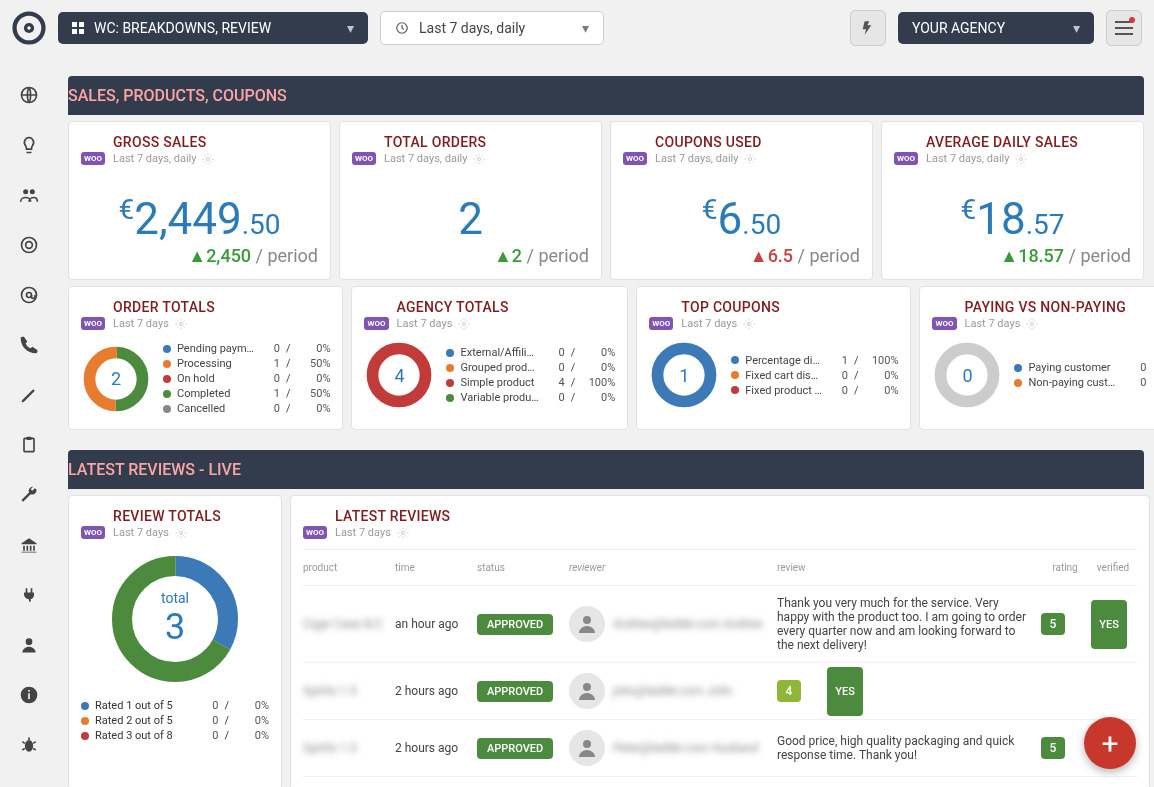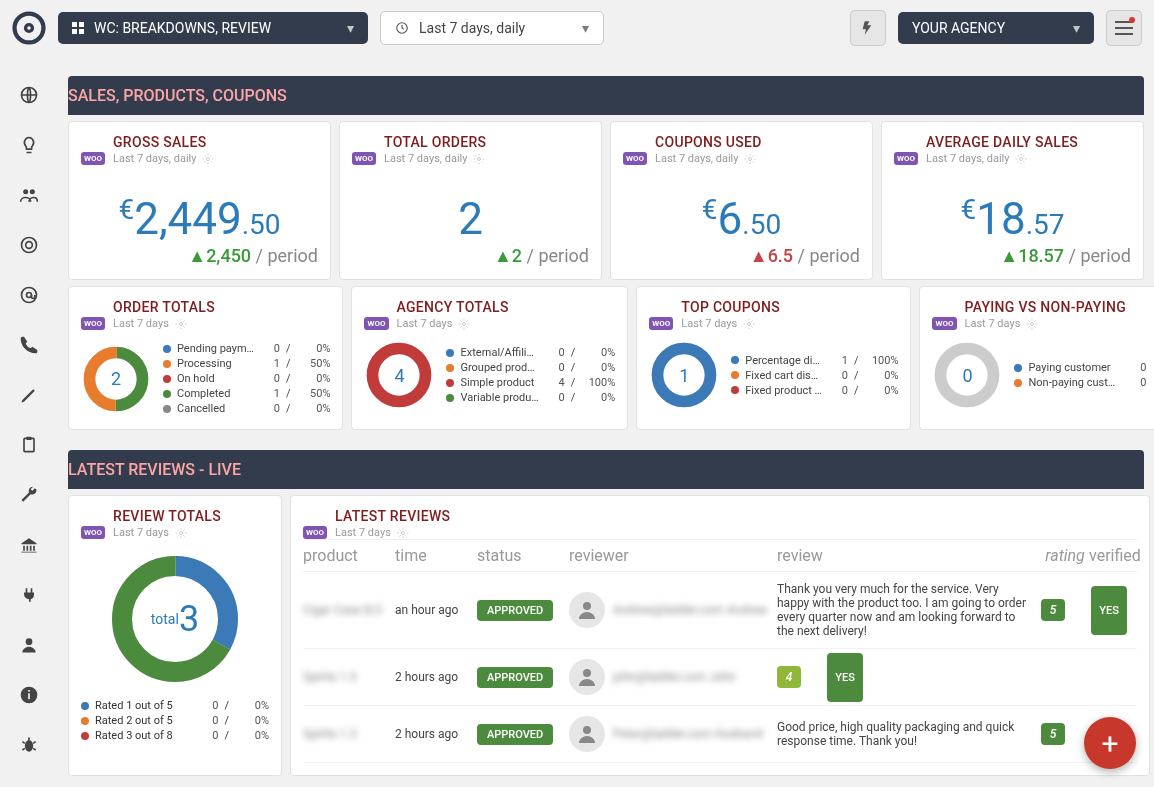--- a/index.html
+++ b/index.html
@@ -94,47 +94,47 @@
 .trend { text-align:right; margin-top: 0; font-size: 18px; color: #888; }
 .trend .arrow-up { color: #3a9a3a; }
 .trend .arrow-down { color: #c74343; }
 .trend .trend-val.up { color: #3a9a3a; font-weight:500; }
 .trend .trend-val.down { color: #c74343; font-weight:500; }
 
 .donut-row { display:flex; align-items:center; gap: 12px; margin-top: 10px; }
 .donut { position: relative; width: 70px; height: 70px; }
 .donut .center { position:absolute; inset:0; display:flex;align-items:center;justify-content:center; font-size:18px; color:#2b7bb9; font-weight:400;}
 .donut-big { position: relative; width: 140px; height: 140px; }
-.donut-big .center { position:absolute; inset:0; display:flex;flex-direction:row;align-items:center;justify-content:center; color:#2b7bb9; }
+.donut-big .center { position:absolute; inset:0; display:flex;flex-direction:column;align-items:center;justify-content:center; color:#2b7bb9; }
 .donut-big .center .label { font-size: 14px; }
 .donut-big .center .num { font-size: 36px; font-weight:400; }
 
 .legend { font-size: 11px; color: #444; flex:1; }
 .legend-row { display:flex; align-items:center; gap:6px; margin: 2px 0; white-space:nowrap;}
 .legend-dot { width:8px;height:8px;border-radius:50%; flex-shrink:0; }
 .legend-name { flex:1; overflow:hidden; text-overflow:ellipsis; max-width: 92px;}
 .legend-val { color:#555; min-width:20px; text-align:right; }
 .legend-pct { color:#555; min-width:34px; text-align:right; }
 
 .latest-row { display:flex; gap:8px; margin-top:6px; }
 .card.review-totals { width: 214px; flex: none; }
 .card.latest-reviews { flex:1; }
 
 .review-donut-wrap { display:flex; justify-content:center; margin-top:10px; }
 
 .rlegend { font-size:11px; margin-top:10px; }
 .rlegend .legend-row .legend-name { max-width: 110px; }
 
-.th-row { display:flex; font-size:16px; color:#999; padding: 6px 0; border-top:1px solid #eee; border-bottom:1px solid #eee; }
+.th-row { display:flex; font-size:10px; color:#999; padding: 12px 0; border-top:1px solid #eee; border-bottom:1px solid #eee; margin-top:10px;}
 .col-product { width:92px; }
 .col-time { width:82px; }
 .col-status { width:92px; }
-.col-reviewer { width:208px; }
+.col-reviewer { width:208px;font-style:italic; }
 .col-review { width: 264px; }
-.col-rating { width:48px; text-align:center;font-style:italic;}
+.col-rating { width:48px; text-align:center;}
 .col-verified { width:48px; text-align:center;}
 
 .row-item { display:flex; align-items:center; font-size:12px; color:#444; padding:10px 0; border-bottom:1px solid #f2f2f2; }
 .row-item > div { padding-right: 8px; }
 
 .blur { filter: blur(3px); color:#888; }
 .status-badge {
   background:#4c8b3e; color:#fff; border-radius:4px;
   padding: 4px 10px; font-size: 11px; font-weight:500;
 }

